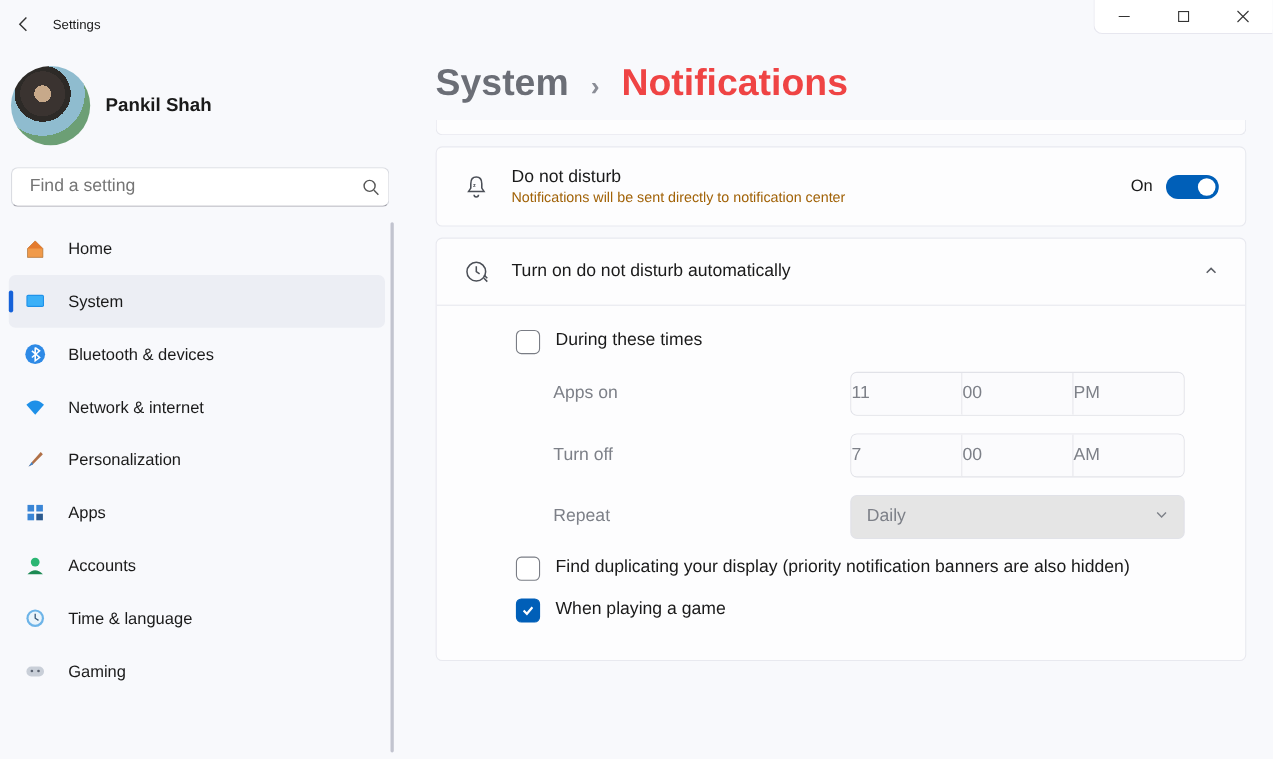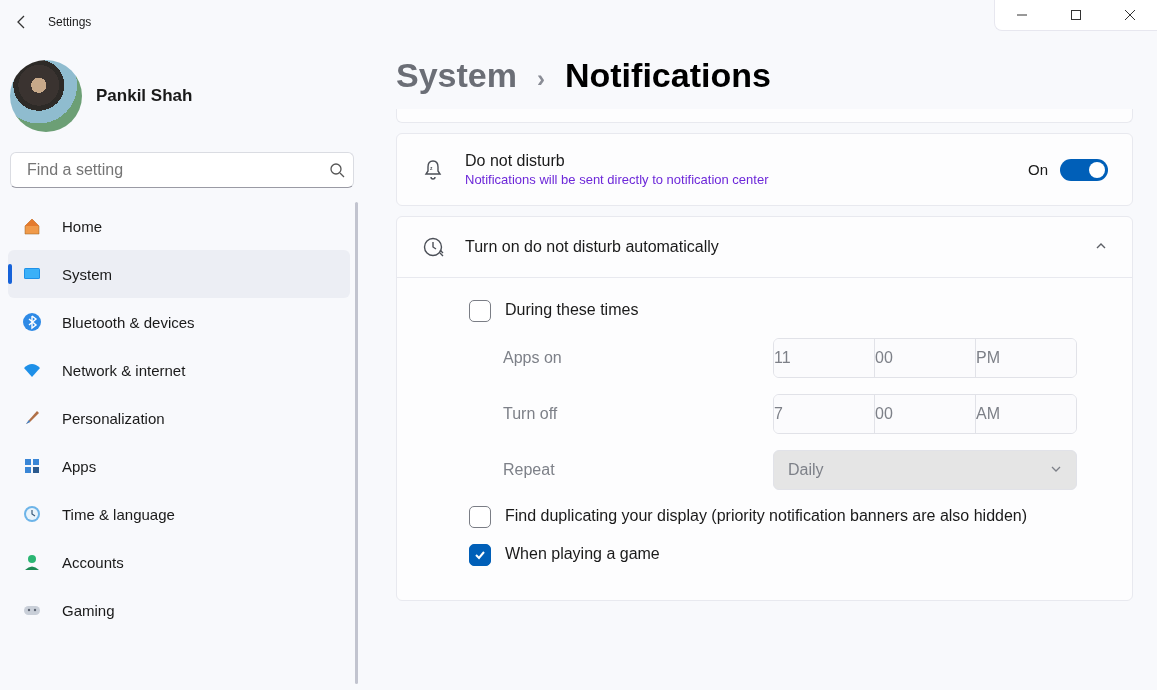--- a/index.html
+++ b/index.html
@@ -95,36 +95,36 @@
       width: 3.5px; border-radius: 3px; background: #1662d9;
     }
     .nav-icon { width: 20px; height: 20px; display: flex; align-items:center; justify-content:center; }
     .main { flex: 1; padding: 12px 24px 0 36px; overflow: hidden; }
     .breadcrumb {
       display: flex; align-items: baseline; gap: 20px;
       font-size: 34px; font-weight: 600; margin-bottom: 14px;
     }
     .crumb-a { color: #6b6e76; cursor: pointer; }
     .crumb-sep { color: #8a8d96; font-size: 24px; }
-    .crumb-b { color: #000000; }
+    .crumb-b { color: #ef4444; }
     .card {
       background: #fdfdfe;
       border: 1px solid #e8e9ef;
       border-radius: 6px;
       margin-bottom: 10px;
     }
     .sliver { height: 14px; border-top-left-radius: 0; border-top-right-radius: 0; border-top: none;}
     .row {
       display: flex; align-items: center; gap: 20px;
       padding: 18px 24px;
     }
     .row-icon { color: #4b4f57; width: 24px; height: 24px; display:flex; align-items:center; justify-content:center; flex-shrink:0; }
     .row-text { flex: 1; }
     .row-title { font-size: 16px; }
-    .row-sub { font-size: 13px; color: #6d28d9; margin-top: 2px; }
+    .row-sub { font-size: 13px; color: #a16207; margin-top: 2px; }
     .toggle-wrap { display:flex; align-items:center; gap: 12px; }
     .toggle-label { font-size: 15px; }
     .toggle {
       width: 48px; height: 22px; border-radius: 12px;
       background: #005fb8;
       position: relative; cursor: pointer;
     }
     .toggle::after {
       content:""; position:absolute; width:16px; height:16px;
       border-radius:50%; background:#fff; top:3px; right:3px;
@@ -256,35 +256,35 @@
               <rect x="11" y="3" width="6" height="6" fill="#3a86d6"></rect>
               <rect x="3" y="11" width="6" height="6" fill="#3a86d6"></rect>
               <rect x="11" y="11" width="6" height="6" fill="#2c5a8e"></rect>
             </svg>
           </span>
         <span>Apps</span>
       </div>
       <div class="nav-item">
         <span class="nav-icon">
             <svg viewBox="0 0 20 20" width="20" height="20">
+              <circle cx="10" cy="7" r="4" fill="#2bb673"></circle>
+              <path d="M3 18 Q10 11 17 18 Z" fill="#1c8a53"></path>
+            </svg>
+          </span>
+        <span>Accounts</span>
+      </div>
+      <div class="nav-item">
+        <span class="nav-icon">
+            <svg viewBox="0 0 20 20" width="20" height="20">
               <circle cx="10" cy="10" r="8" fill="#6db4e8"></circle>
               <circle cx="10" cy="10" r="6" fill="#eaf4fb"></circle>
               <path d="M10 6 V10 L13 12" fill="none" stroke="#3a5a7a" stroke-width="1.2"></path>
             </svg>
           </span>
         <span>Time &amp; language</span>
-      </div>
-      <div class="nav-item">
-        <span class="nav-icon">
-            <svg viewBox="0 0 20 20" width="20" height="20">
-              <circle cx="10" cy="7" r="4" fill="#2bb673"></circle>
-              <path d="M3 18 Q10 11 17 18 Z" fill="#1c8a53"></path>
-            </svg>
-          </span>
-        <span>Accounts</span>
       </div>
       <div class="nav-item">
         <span class="nav-icon">
             <svg viewBox="0 0 20 20" width="20" height="20">
               <rect x="2" y="6" width="16" height="9" rx="4.5" fill="#c9cfd8"></rect>
               <circle cx="7" cy="10" r="1.2" fill="#5a6270"></circle>
               <circle cx="13" cy="10" r="1.2" fill="#5a6270"></circle>
             </svg>
           </span>
         <span>Gaming</span>

